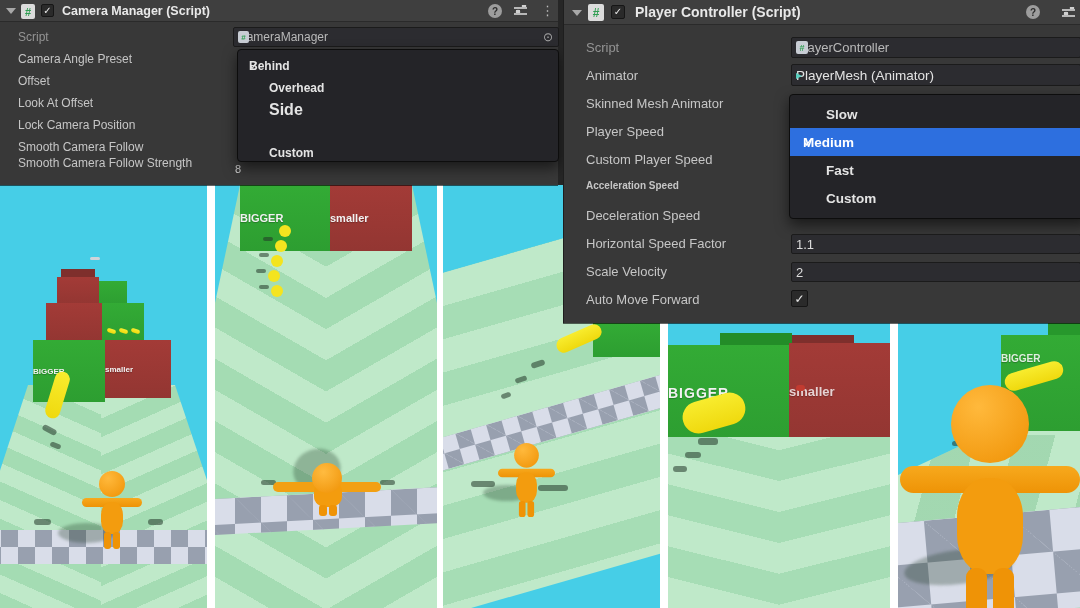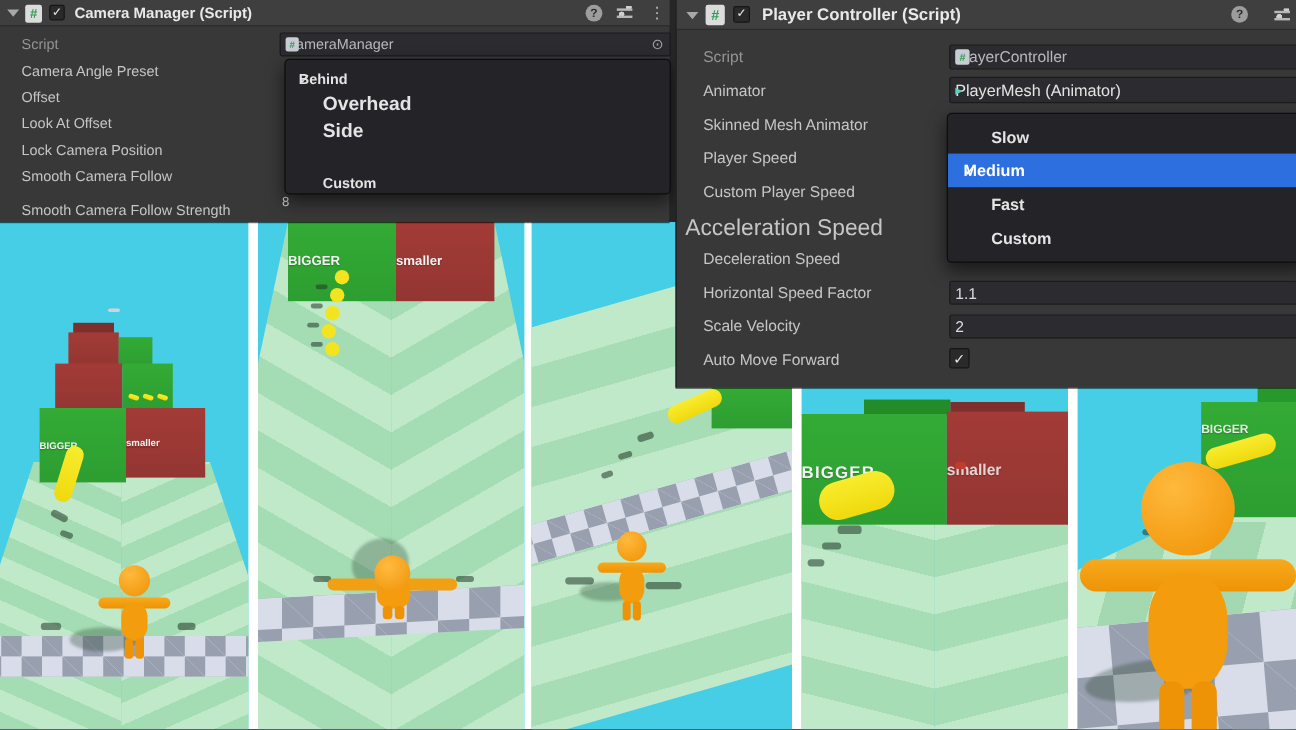--- a/index.html
+++ b/index.html
@@ -222,37 +222,37 @@
         <span style="position:static">⋮</span>
       </div>
     </div>
 
     <div class="lbl dim" style="left:18px;top:30px;">Script</div>
     <div class="lbl" style="left:18px;top:52px;">Camera Angle Preset</div>
     <div class="lbl" style="left:18px;top:74px;">Offset</div>
     <div class="lbl" style="left:18px;top:96px;">Look At Offset</div>
     <div class="lbl" style="left:18px;top:118px;">Lock Camera Position</div>
     <div class="lbl" style="left:18px;top:140px;">Smooth Camera Follow</div>
-    <div class="lbl" style="left:18px;top:168px;">Smooth Camera Follow Strength</div>
+    <div class="lbl" style="left:18px;top:156px;">Smooth Camera Follow Strength</div>
     <div class="lbl" style="left:235px;top:163px;font-size:11px;color:#cfcfcf;">8</div>
 
     <div class="field" style="left:233px;top:27px;width:326px;height:20px;">
       <span class="scripticon ficon" style="width:11px;height:12px;font-size:8px;background:#c8cdd4;">
         <span style="position:static">#</span>
       </span>
       <span style="position:static">CameraManager</span>
       <span style="position:absolute;right:5px;color:#a5a5a5;">⊙</span>
     </div>
 
     <div class="popup" style="left:237px;top:49px;width:322px;height:113px;">
       <div class="mitem" style="top:5px;height:21px;padding-left:11px;font-size:12px;">
         <span class="mcheck">✓</span>
         <span style="position:static">Behind</span>
       </div>
-      <div class="mitem" style="top:27px;height:21px;padding-left:31px;font-size:16px;text-align:right;">
+      <div class="mitem" style="top:27px;height:21px;padding-left:31px;font-size:12px;text-align:right;">
         <span style="position:static">Overhead</span>
       </div>
       <div class="mitem" style="top:49px;height:21px;padding-left:31px;font-size:16px;">
         <span style="position:static">Side</span>
       </div>
       <div class="mitem" style="top:92px;height:21px;padding-left:31px;font-size:12px;">
         <span style="position:static">Custom</span>
       </div>
     </div>
   </div>
@@ -271,21 +271,21 @@
         <span style="position:static">?</span>
       </div>
       <div class="preseticon" style="left:498px;top:7px;"></div>
     </div>
 
     <div class="lbl dim" style="left:22px;top:40px;font-size:13px;">Script</div>
     <div class="lbl" style="left:22px;top:68px;font-size:13px;">Animator</div>
     <div class="lbl" style="left:22px;top:96px;font-size:13px;">Skinned Mesh Animator</div>
     <div class="lbl" style="left:22px;top:124px;font-size:13px;">Player Speed</div>
     <div class="lbl" style="left:22px;top:152px;font-size:13px;">Custom Player Speed</div>
-    <div class="lbl" style="left:7px;top:180px;font-size:19px;">Acceleration Speed</div>
+    <div class="lbl" style="left:22px;top:180px;font-size:10px;font-weight:bold;">Acceleration Speed</div>
     <div class="lbl" style="left:22px;top:208px;font-size:13px;">Deceleration Speed</div>
     <div class="lbl" style="left:22px;top:236px;font-size:13px;">Horizontal Speed Factor</div>
     <div class="lbl" style="left:22px;top:264px;font-size:13px;">Scale Velocity</div>
     <div class="lbl" style="left:22px;top:292px;font-size:13px;">Auto Move Forward</div>
 
     <div class="field" style="left:227px;top:37px;width:290px;height:21px;font-size:13px;">
       <span class="scripticon ficon" style="width:12px;height:13px;font-size:9px;background:#c8cdd4;">
         <span style="position:static">#</span>
       </span>
       <span style="position:static">PlayerController</span>

